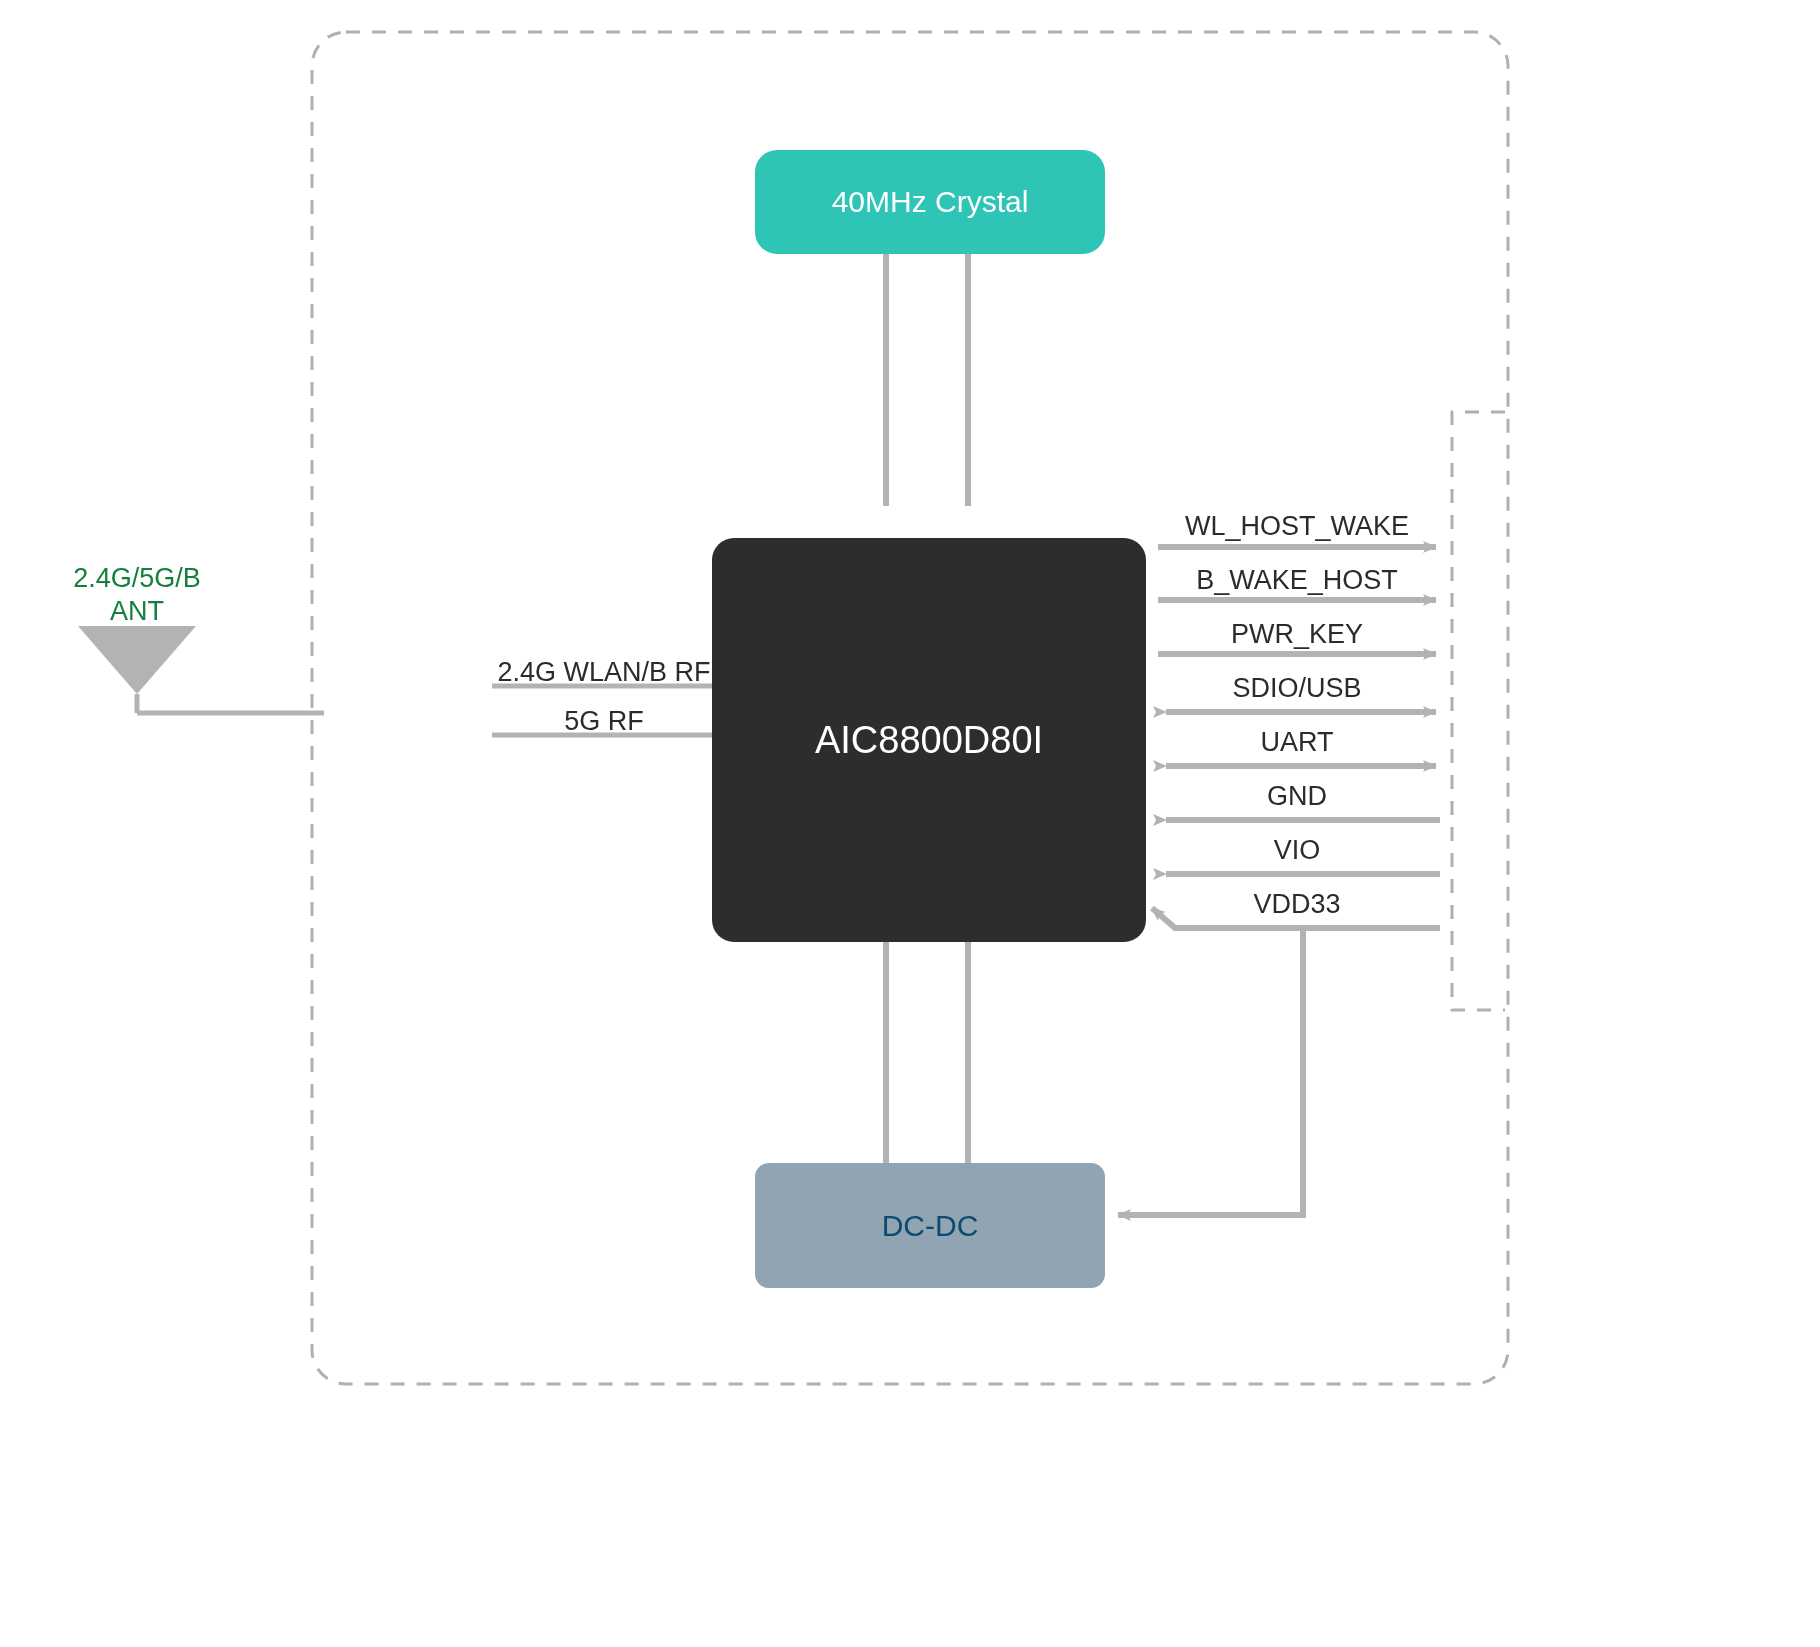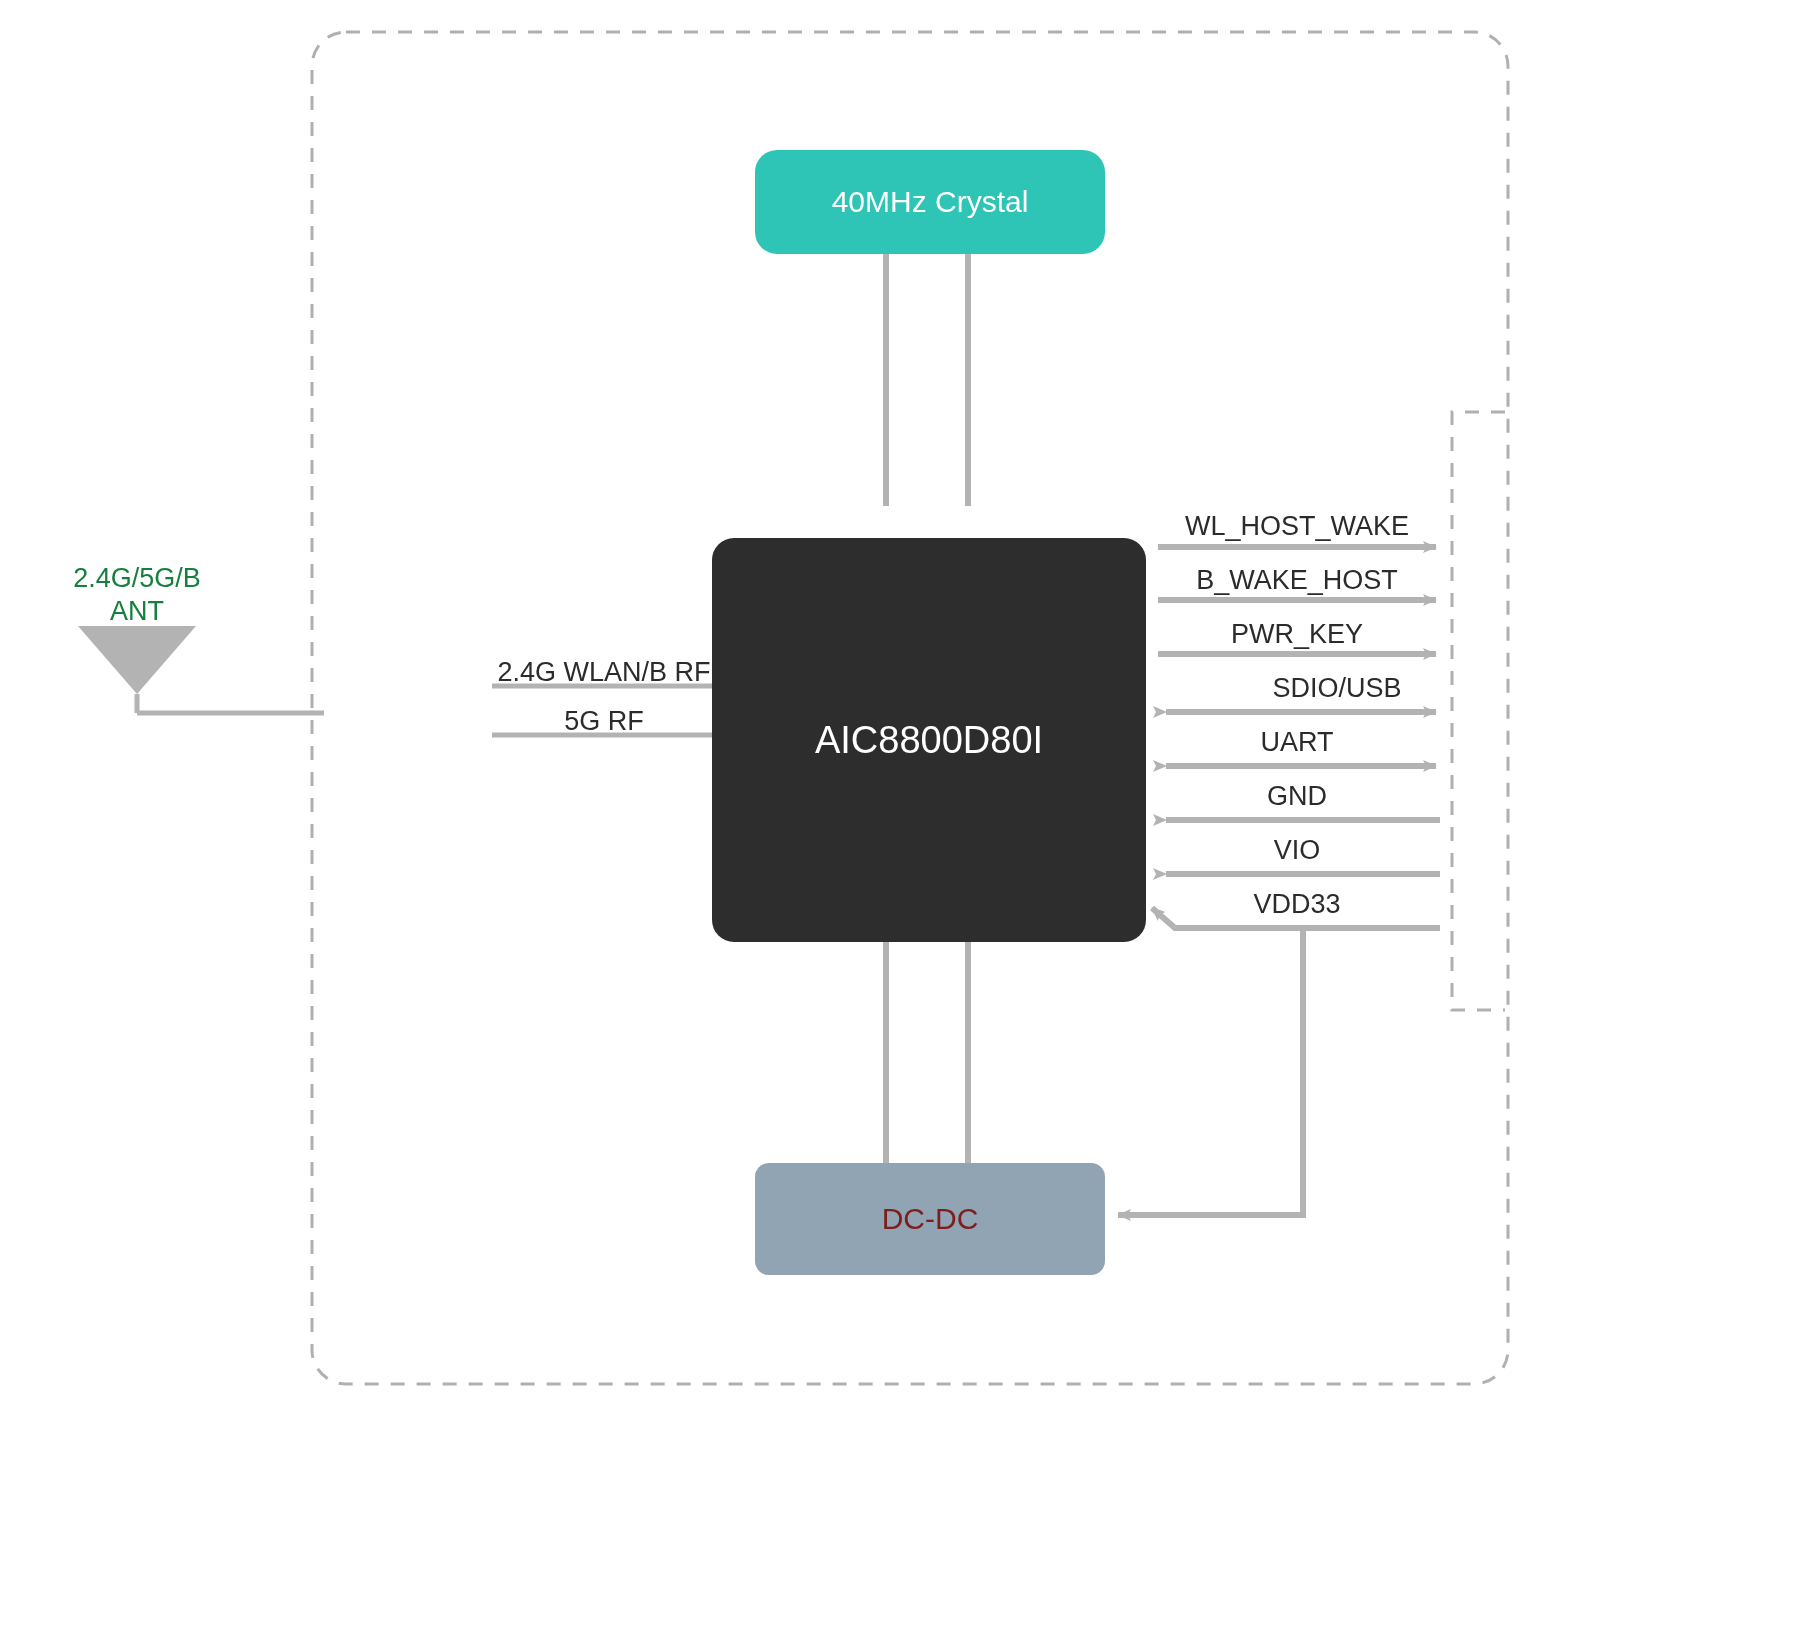--- a/index.html
+++ b/index.html
@@ -4,21 +4,21 @@
 <style>
   html,body{margin:0;padding:0;background:#ffffff;}
   body{font-family:"Liberation Sans","DejaVu Sans",sans-serif;}
   #stage{position:relative;width:1820px;height:1647px;background:#ffffff;overflow:hidden;}
   #svgroot{position:absolute;left:0;top:0;width:1820px;height:1647px;}
 
   .blk{position:absolute;display:flex;align-items:center;justify-content:center;text-align:center;box-sizing:border-box;}
 
   .crystal{left:755px;top:150px;width:350px;height:104px;background:#2ec4b6;border-radius:22px;color:#ffffff;font-size:30px;}
   .chip{left:712px;top:506px;width:434px;height:404px;background:#2d2d2d;border-radius:22px;color:#ffffff;font-size:38px;margin-top:32px;}
-  .dcdc{left:755px;top:1163px;width:350px;height:112px;background:#90a4b4;border-radius:14px;color:#7f1d1d;font-size:30px;}
+  .dcdc{left:755px;top:1163px;width:350px;height:125px;background:#90a4b4;border-radius:14px;color:#0c4a6e;font-size:30px;}
   .diplexer{left:326px;top:657px;width:176px;height:112px;background:#2b92c9;border-radius:50%;color:#ffffff;font-size:28px;}
 
   .lbl{position:absolute;color:#2b2b2b;font-size:27px;white-space:nowrap;}
   .lbl.c{transform:translateX(-50%);text-align:center;}
   .antlbl{position:absolute;left:137px;top:562px;transform:translateX(-50%);text-align:center;color:#15803d;font-size:27px;line-height:1.22;}
 </style>
 </head>
 <body>
 
 <div id="stage">
@@ -79,19 +79,19 @@
     <div>2.4G/5G/B</div>
     <div>ANT</div>
   </div>
 
   <div class="lbl c" style="left:604px;top:657px;">2.4G WLAN/B RF</div>
   <div class="lbl c" style="left:604px;top:706px;">5G RF</div>
 
   <div class="lbl c" style="left:1297px;top:511px;">WL_HOST_WAKE</div>
   <div class="lbl c" style="left:1297px;top:565px;">B_WAKE_HOST</div>
   <div class="lbl c" style="left:1297px;top:619px;">PWR_KEY</div>
-  <div class="lbl c" style="left:1297px;top:673px;margin-left:40px;">SDIO/USB</div>
+  <div class="lbl c" style="left:1297px;top:673px;">SDIO/USB</div>
   <div class="lbl c" style="left:1297px;top:727px;">UART</div>
   <div class="lbl c" style="left:1297px;top:781px;">GND</div>
   <div class="lbl c" style="left:1297px;top:835px;">VIO</div>
   <div class="lbl c" style="left:1297px;top:889px;">VDD33</div>
 
 </div>
 
 </body></html>

